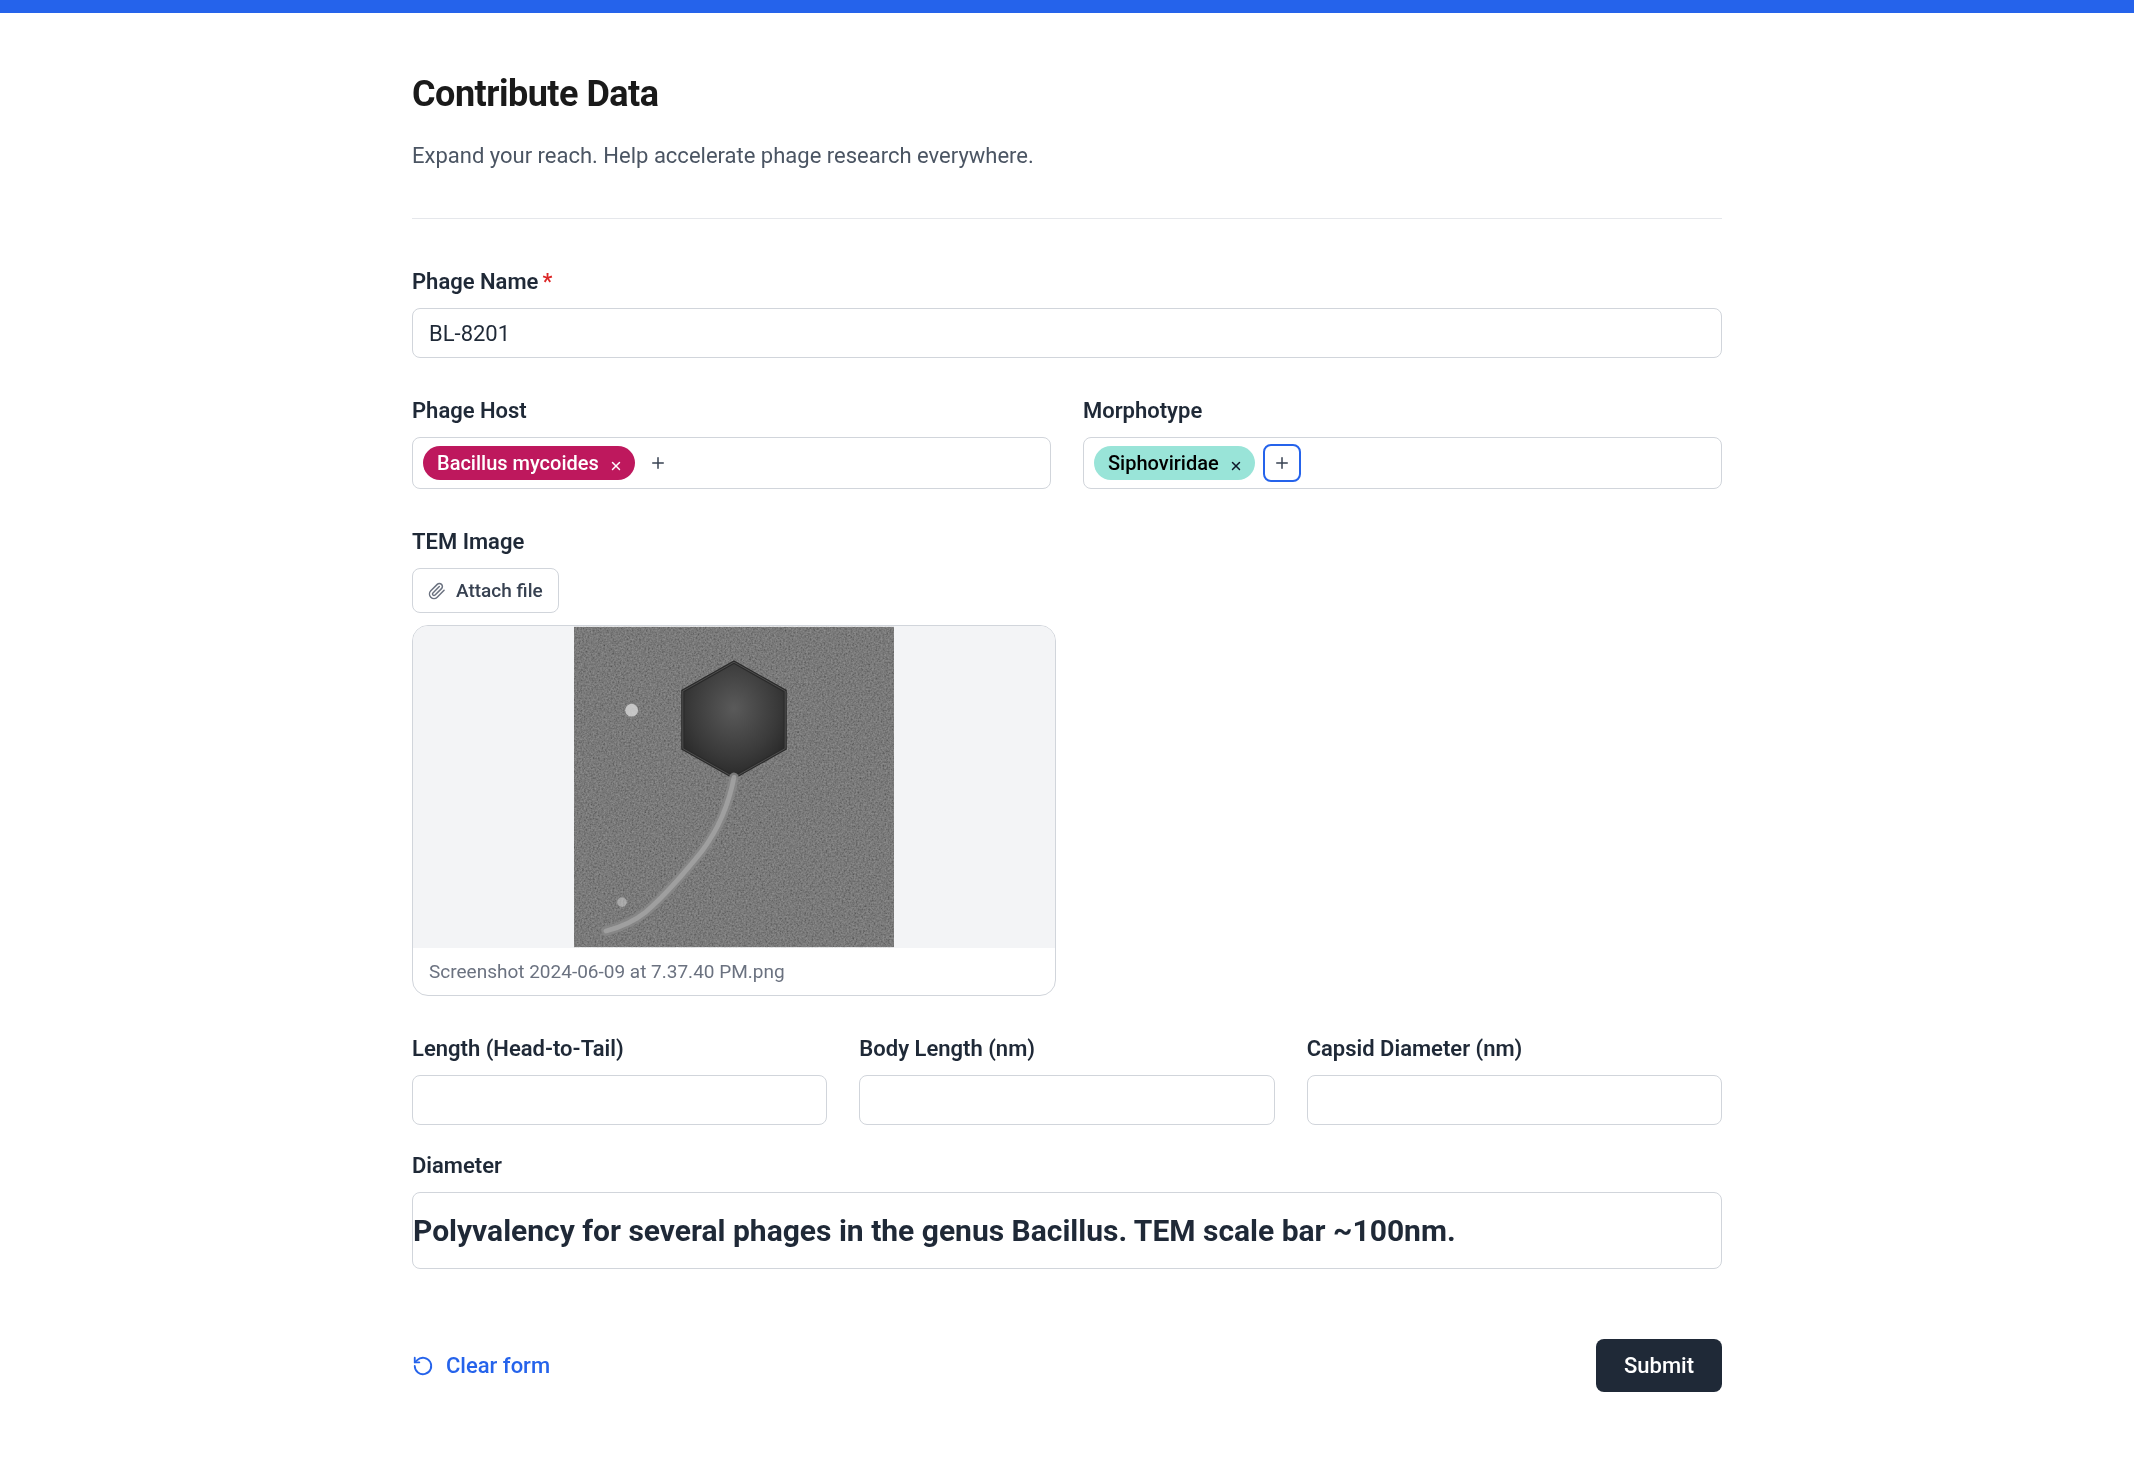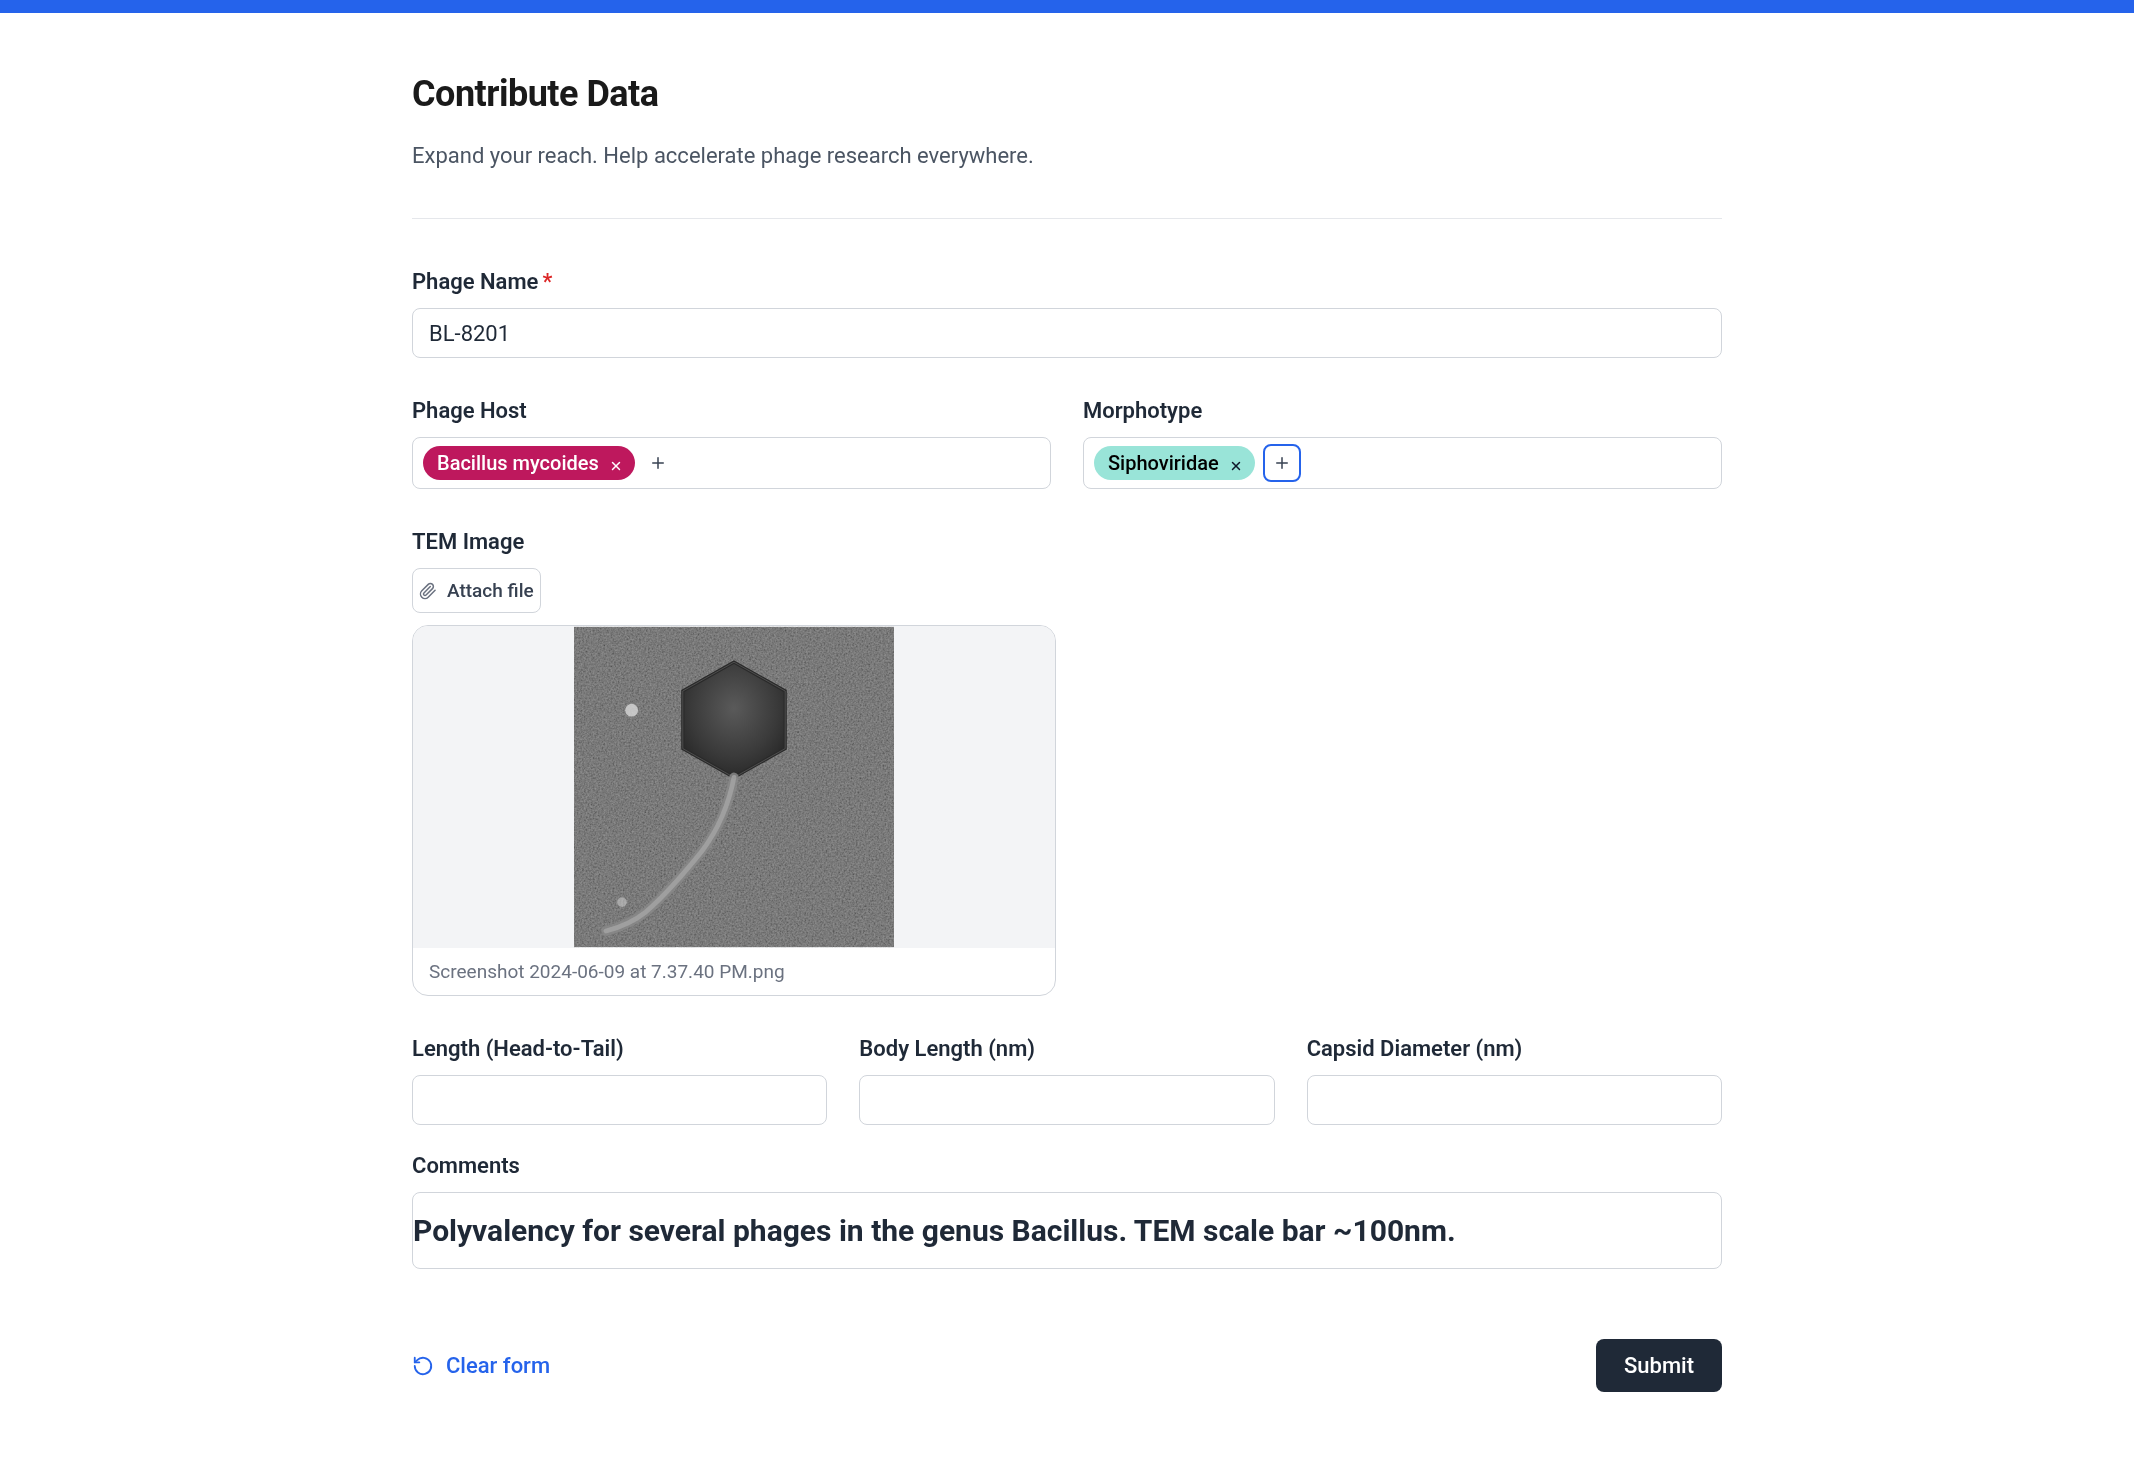--- a/index.html
+++ b/index.html
@@ -137,21 +137,21 @@
       margin-top: 8px;
       margin-bottom: 14px;
     }
     .attach-button {
       display: inline-flex;
       align-items: center;
       gap: 10px;
       border: 1px solid #d1d5db;
       background: #fff;
       border-radius: 8px;
-      padding: 10px 6px;
+      padding: 10px 15px;
       font-size: 19px;
       font-weight: 500;
       color: #374151;
       cursor: pointer;
       width: fit-content;
       font-family: inherit;
     }
     .attach-button svg {
       width: 18px;
       height: 18px;
@@ -347,21 +347,21 @@
       <input type="text" class="text-input" value="" style="">
     </div>
     <div class="form-group">
       <label class="form-label">Capsid Diameter (nm)</label>
       <input type="text" class="text-input" value="" style="">
     </div>
   </div>
 
   <div class="form-row">
     <div class="form-group full">
-      <label class="form-label">Comments</label>
+      <label class="form-label">Diameter</label>
       <div class="comments-display">Polyvalency for several phages in the genus Bacillus. TEM scale bar ~100nm.</div>
     </div>
   </div>
 
   <div class="footer-actions">
     <button class="clear-button">
       <svg viewBox="0 0 24 24" fill="none" stroke="currentColor" stroke-width="2" stroke-linecap="round" stroke-linejoin="round">
           <path d="M3 12a9 9 0 1 0 2.64-6.36L3 8"></path>
           <polyline points="3 3 3 8 8 8"></polyline>
         </svg>

